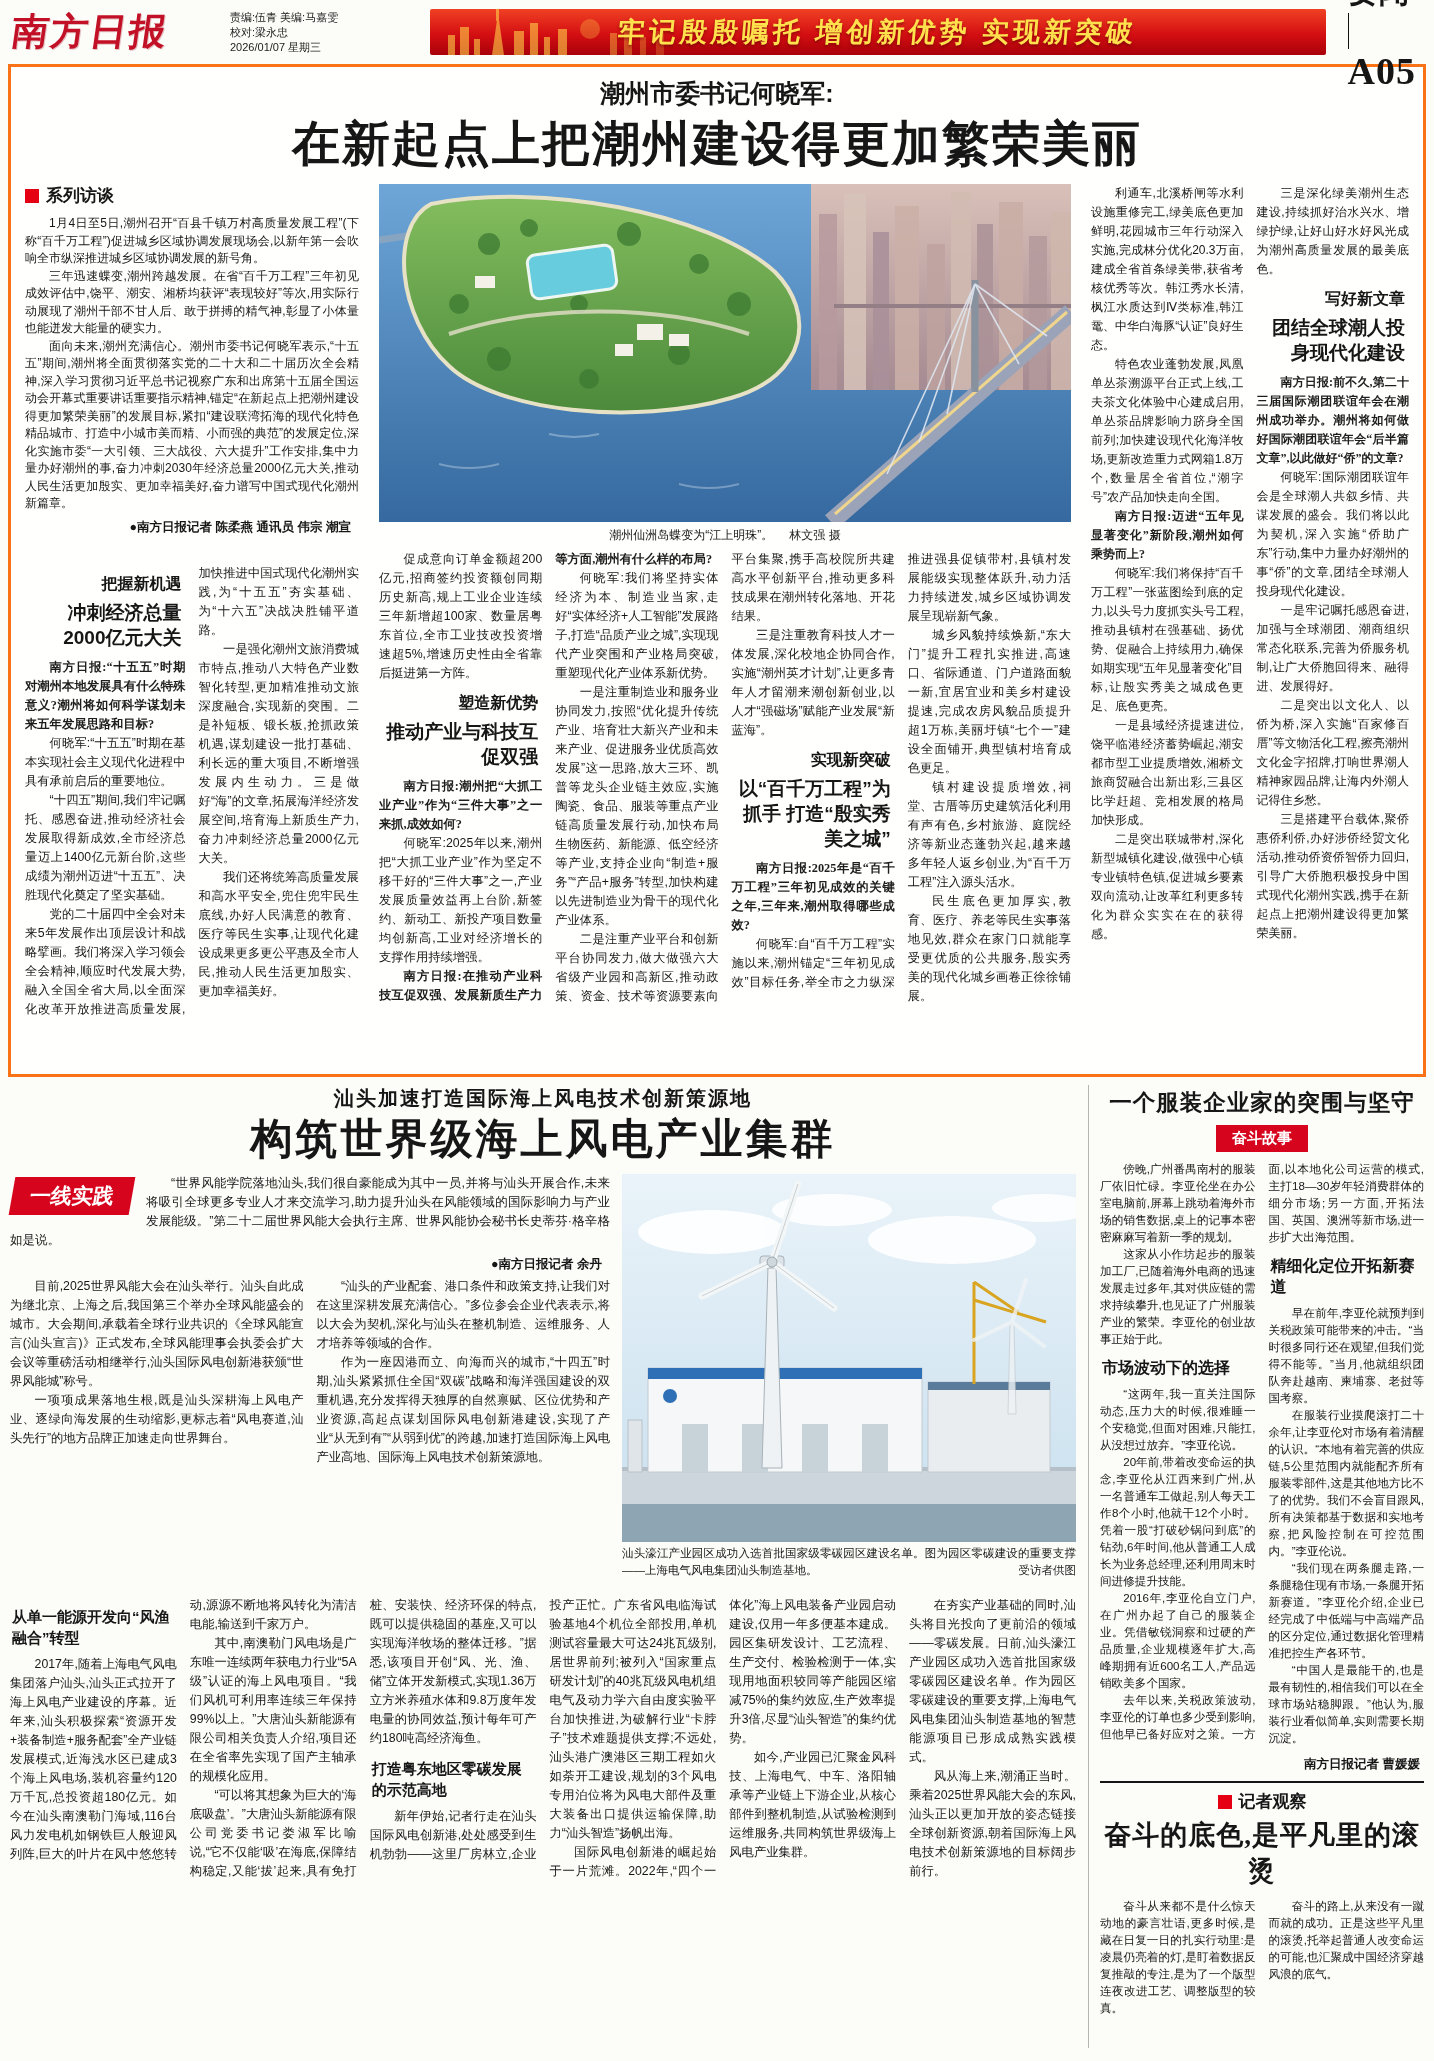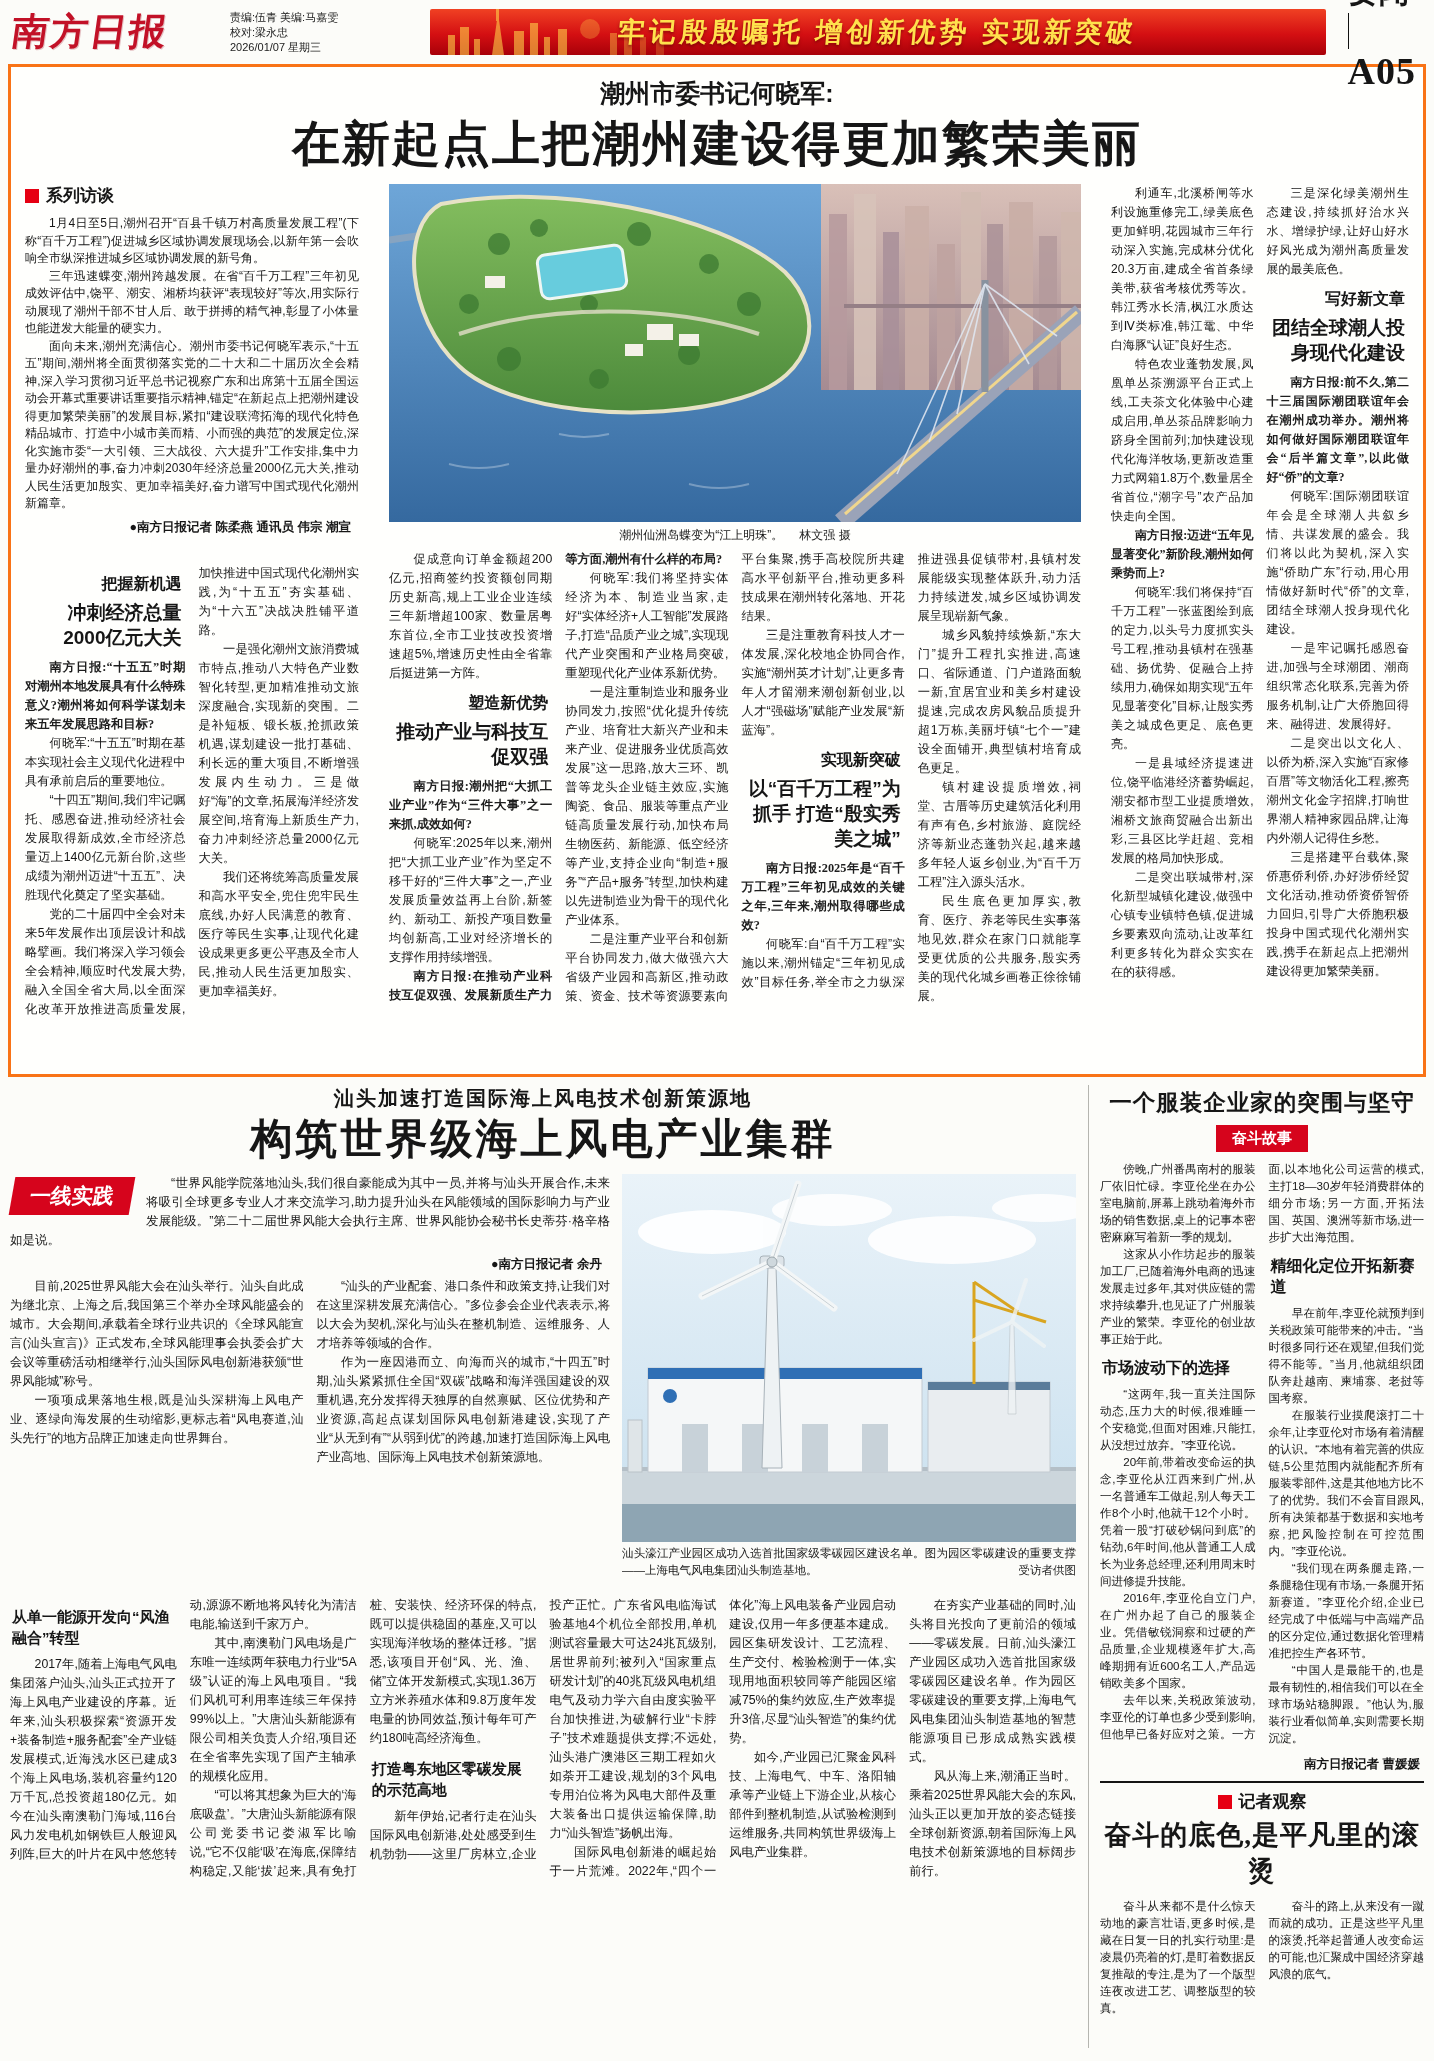--- a/index.html
+++ b/index.html
@@ -33,21 +33,21 @@
   .ncols{column-gap:13px;overflow:hidden;}
   .c2{column-count:2;} .c4{column-count:4;} .c6{column-count:6;}
   .caption{display:flex;justify-content:center;gap:16px;font-size:12px;line-height:20px;margin-top:3px;}
   .cap-c{color:#222;white-space:nowrap;}
   .rsq{display:inline-block;width:14px;height:14px;background:#e60013;margin-right:7px;vertical-align:-1px;}
   
   .a1{margin:2px 8px 0;border:3px solid #f97316;padding:8px 14px 8px;height:1013px;box-sizing:border-box;background:#fffffd;}
   .a1-kicker{text-align:center;font-size:25px;font-weight:700;margin:2px 0 6px;}
   .a1-headline{margin:0 0 12px;text-align:center;font-family:"Liberation Serif","DejaVu Serif",serif;
                font-size:48px;line-height:56px;font-weight:900;letter-spacing:2px;}
-  .a1-content{display:flex;gap:30px;height:888px;}
+  .a1-content{display:flex;gap:20px;height:888px;}
   .a1-left{width:334px;}
   .a1-intro{height:372px;overflow:hidden;}
   .series-label{font-size:17px;font-weight:800;margin-bottom:8px;display:flex;align-items:center;}
   .a1-intro .para{font-size:12px;line-height:17.5px;}
   .a1-left-cols{height:504px;margin-top:8px;}
   .a1-mid{width:692px;}
   .photo1{margin:0;} .photo1 svg{display:block;}
   .a1-mid-cols{height:512px;margin-top:5px;}
   .a1-right{flex:1;}
   .a1-right-cols{height:886px;}
@@ -263,21 +263,21 @@
             <p class="para q">南方日报:迈进“五年见显著变化”新阶段,潮州如何乘势而上?</p>
             <p class="para">何晓军:我们将保持“百千万工程”一张蓝图绘到底的定力,以头号力度抓实头号工程,推动县镇村在强基础、扬优势、促融合上持续用力,确保如期实现“五年见显著变化”目标,让殷实秀美之城成色更足、底色更亮。</p>
             <p class="para">一是县域经济提速进位,饶平临港经济蓄势崛起,潮安都市型工业提质增效,湘桥文旅商贸融合出新出彩,三县区比学赶超、竞相发展的格局加快形成。</p>
             <p class="para">二是突出联城带村,深化新型城镇化建设,做强中心镇专业镇特色镇,促进城乡要素双向流动,让改革红利更多转化为群众实实在在的获得感。</p>
             <p class="para">三是深化绿美潮州生态建设,持续抓好治水兴水、增绿护绿,让好山好水好风光成为潮州高质量发展的最美底色。</p>
             <div class="sec-head">
               <div class="sec-eyebrow">写好新文章</div>
               <div class="sec-title">团结全球潮人投身现代化建设</div>
             </div>
             <p class="para q">南方日报:前不久,第二十三届国际潮团联谊年会在潮州成功举办。潮州将如何做好国际潮团联谊年会“后半篇文章”,以此做好“侨”的文章?</p>
-            <p class="para">何晓军:国际潮团联谊年会是全球潮人共叙乡情、共谋发展的盛会。我们将以此为契机,深入实施“侨助广东”行动,用心用情做好新时代“侨”的文章,团结全球潮人投身现代化建设。</p>
+            <p class="para">何晓军:国际潮团联谊年会是全球潮人共叙乡情、共谋发展的盛会。我们将以此为契机,深入实施“侨助广东”行动,集中力量办好潮州的事“侨”的文章,团结全球潮人投身现代化建设。</p>
             <p class="para">一是牢记嘱托感恩奋进,加强与全球潮团、潮商组织常态化联系,完善为侨服务机制,让广大侨胞回得来、融得进、发展得好。</p>
             <p class="para">二是突出以文化人、以侨为桥,深入实施“百家修百厝”等文物活化工程,擦亮潮州文化金字招牌,打响世界潮人精神家园品牌,让海内外潮人记得住乡愁。</p>
             <p class="para">三是搭建平台载体,聚侨惠侨利侨,办好涉侨经贸文化活动,推动侨资侨智侨力回归,引导广大侨胞积极投身中国式现代化潮州实践,携手在新起点上把潮州建设得更加繁荣美丽。</p>
           </div>
       </div>
     </div>
   </section>
 
   <section class="lower">
 

